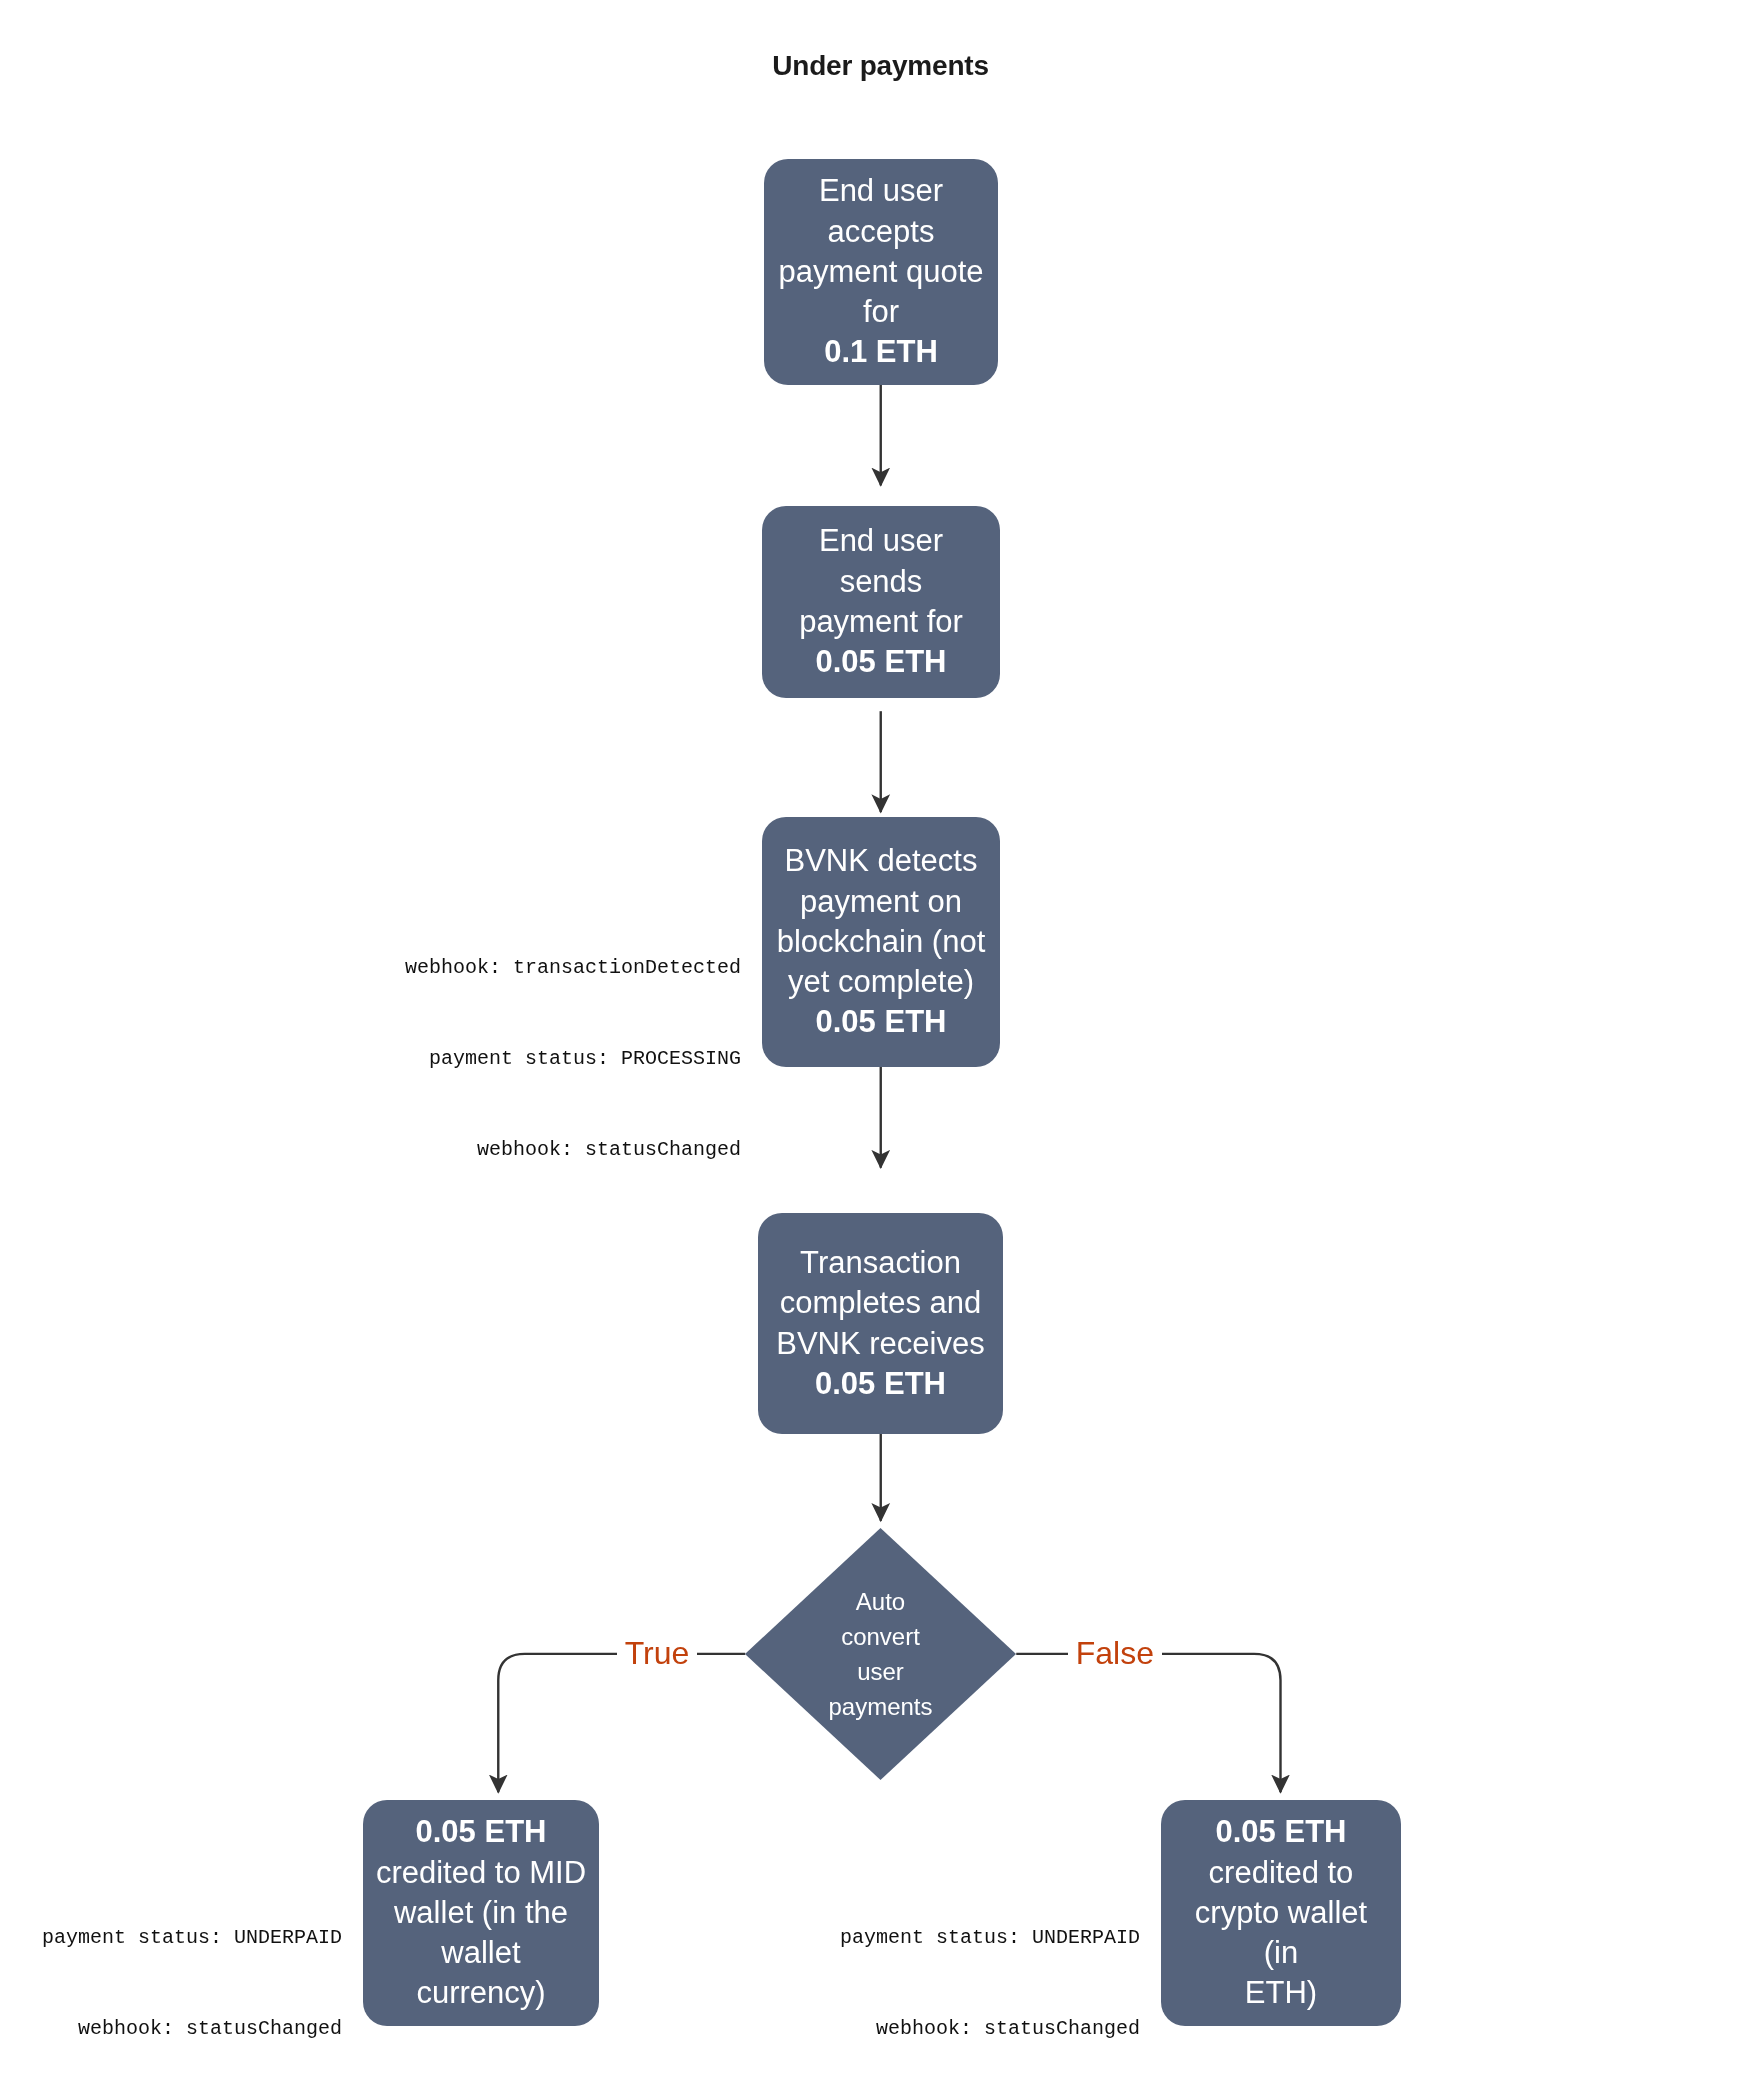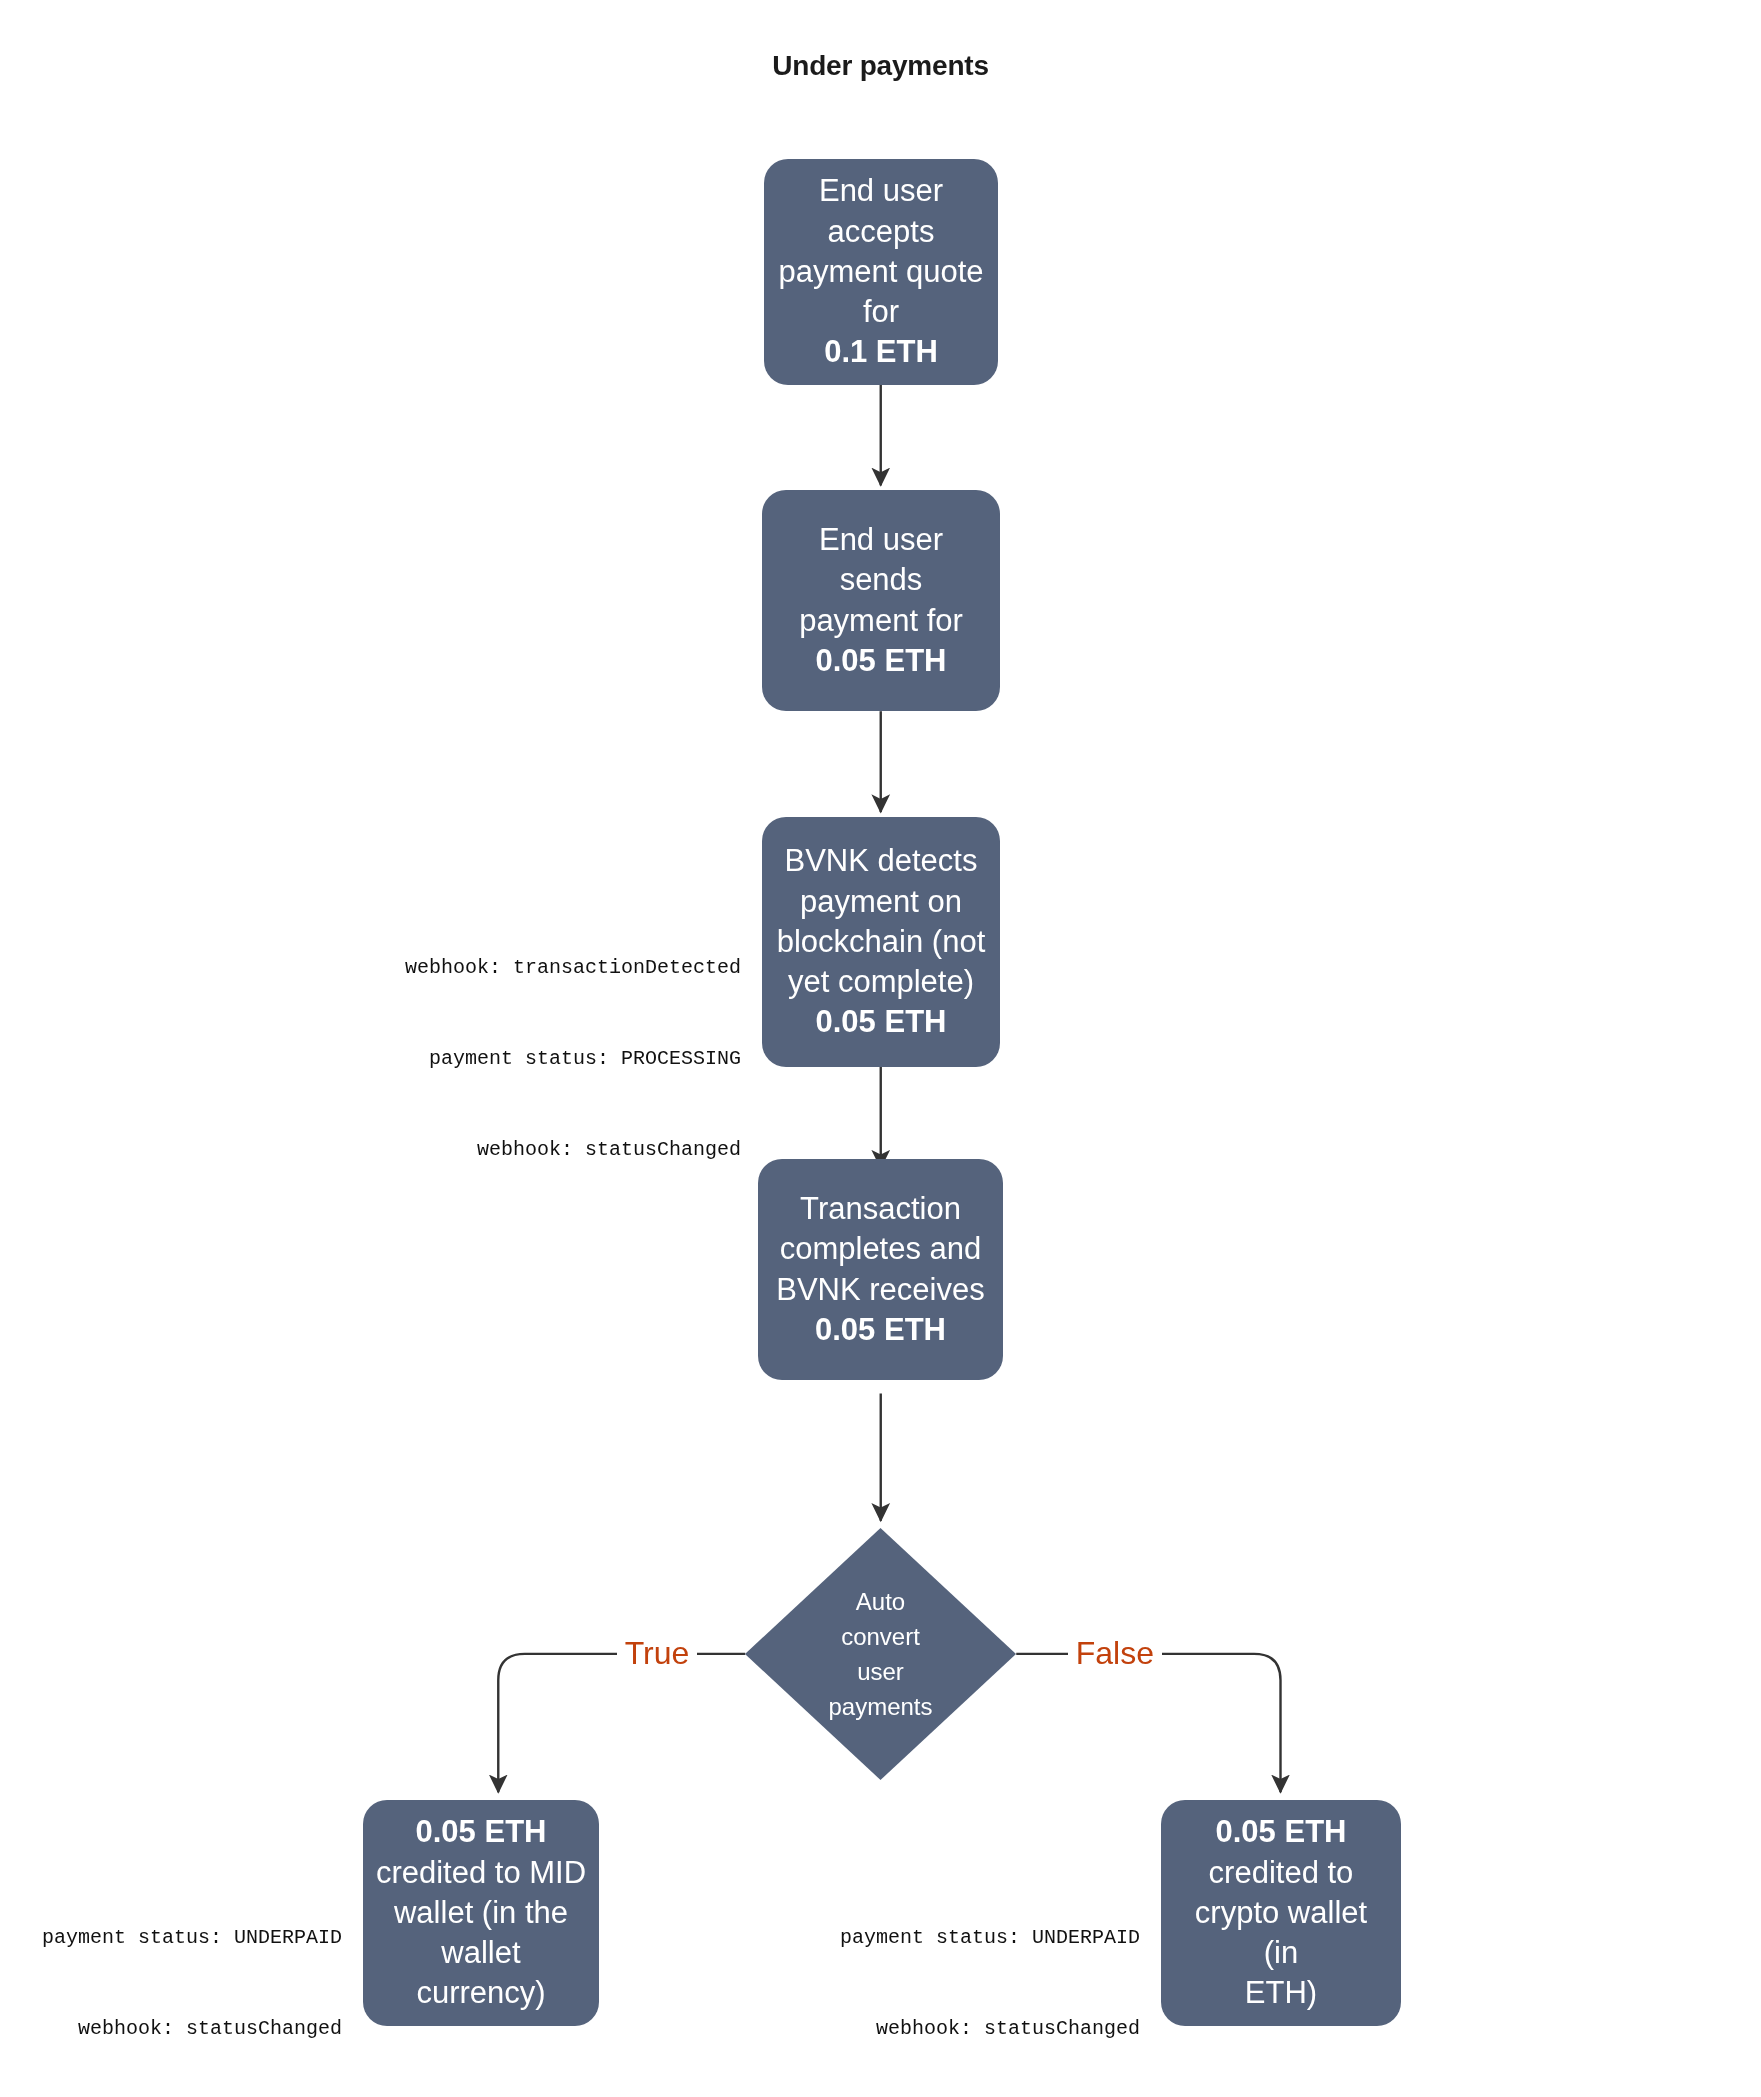--- a/index.html
+++ b/index.html
@@ -127,40 +127,40 @@
   </svg>
 
   <div class="node" style="left:764px; top:159px; width:234px; height:226px;">
     <span class="ln">End user</span>
     <span class="ln">accepts</span>
     <span class="ln">payment quote</span>
     <span class="ln">for</span>
     <span class="ln bold">0.1 ETH</span>
   </div>
 
-  <div class="node" style="left:762px; top:490px; width:238px; height:221px;">
+  <div class="node" style="left:762px; top:506px; width:238px; height:192px;">
     <span class="ln">End user sends</span>
     <span class="ln">payment for</span>
     <span class="ln bold">0.05 ETH</span>
   </div>
 
   <div class="node" style="left:762px; top:817px; width:238px; height:250px;">
     <span class="ln">BVNK detects</span>
     <span class="ln">payment on</span>
     <span class="ln">blockchain (not</span>
     <span class="ln">yet complete)</span>
     <span class="ln bold">0.05 ETH</span>
   </div>
   <div class="annot" style="left:308px; top:892px; width:433px;">
     <div>webhook: transactionDetected</div>
     <div>payment status: PROCESSING</div>
     <div>webhook: statusChanged</div>
   </div>
 
-  <div class="node" style="left:758px; top:1159px; width:245px; height:221px;">
+  <div class="node" style="left:758px; top:1213px; width:245px; height:221px;">
     <span class="ln">Transaction</span>
     <span class="ln">completes and</span>
     <span class="ln">BVNK receives</span>
     <span class="ln bold">0.05 ETH</span>
   </div>
 
   <div id="decision-node">
     <span class="ln">Auto</span>
     <span class="ln">convert</span>
     <span class="ln">user</span>

